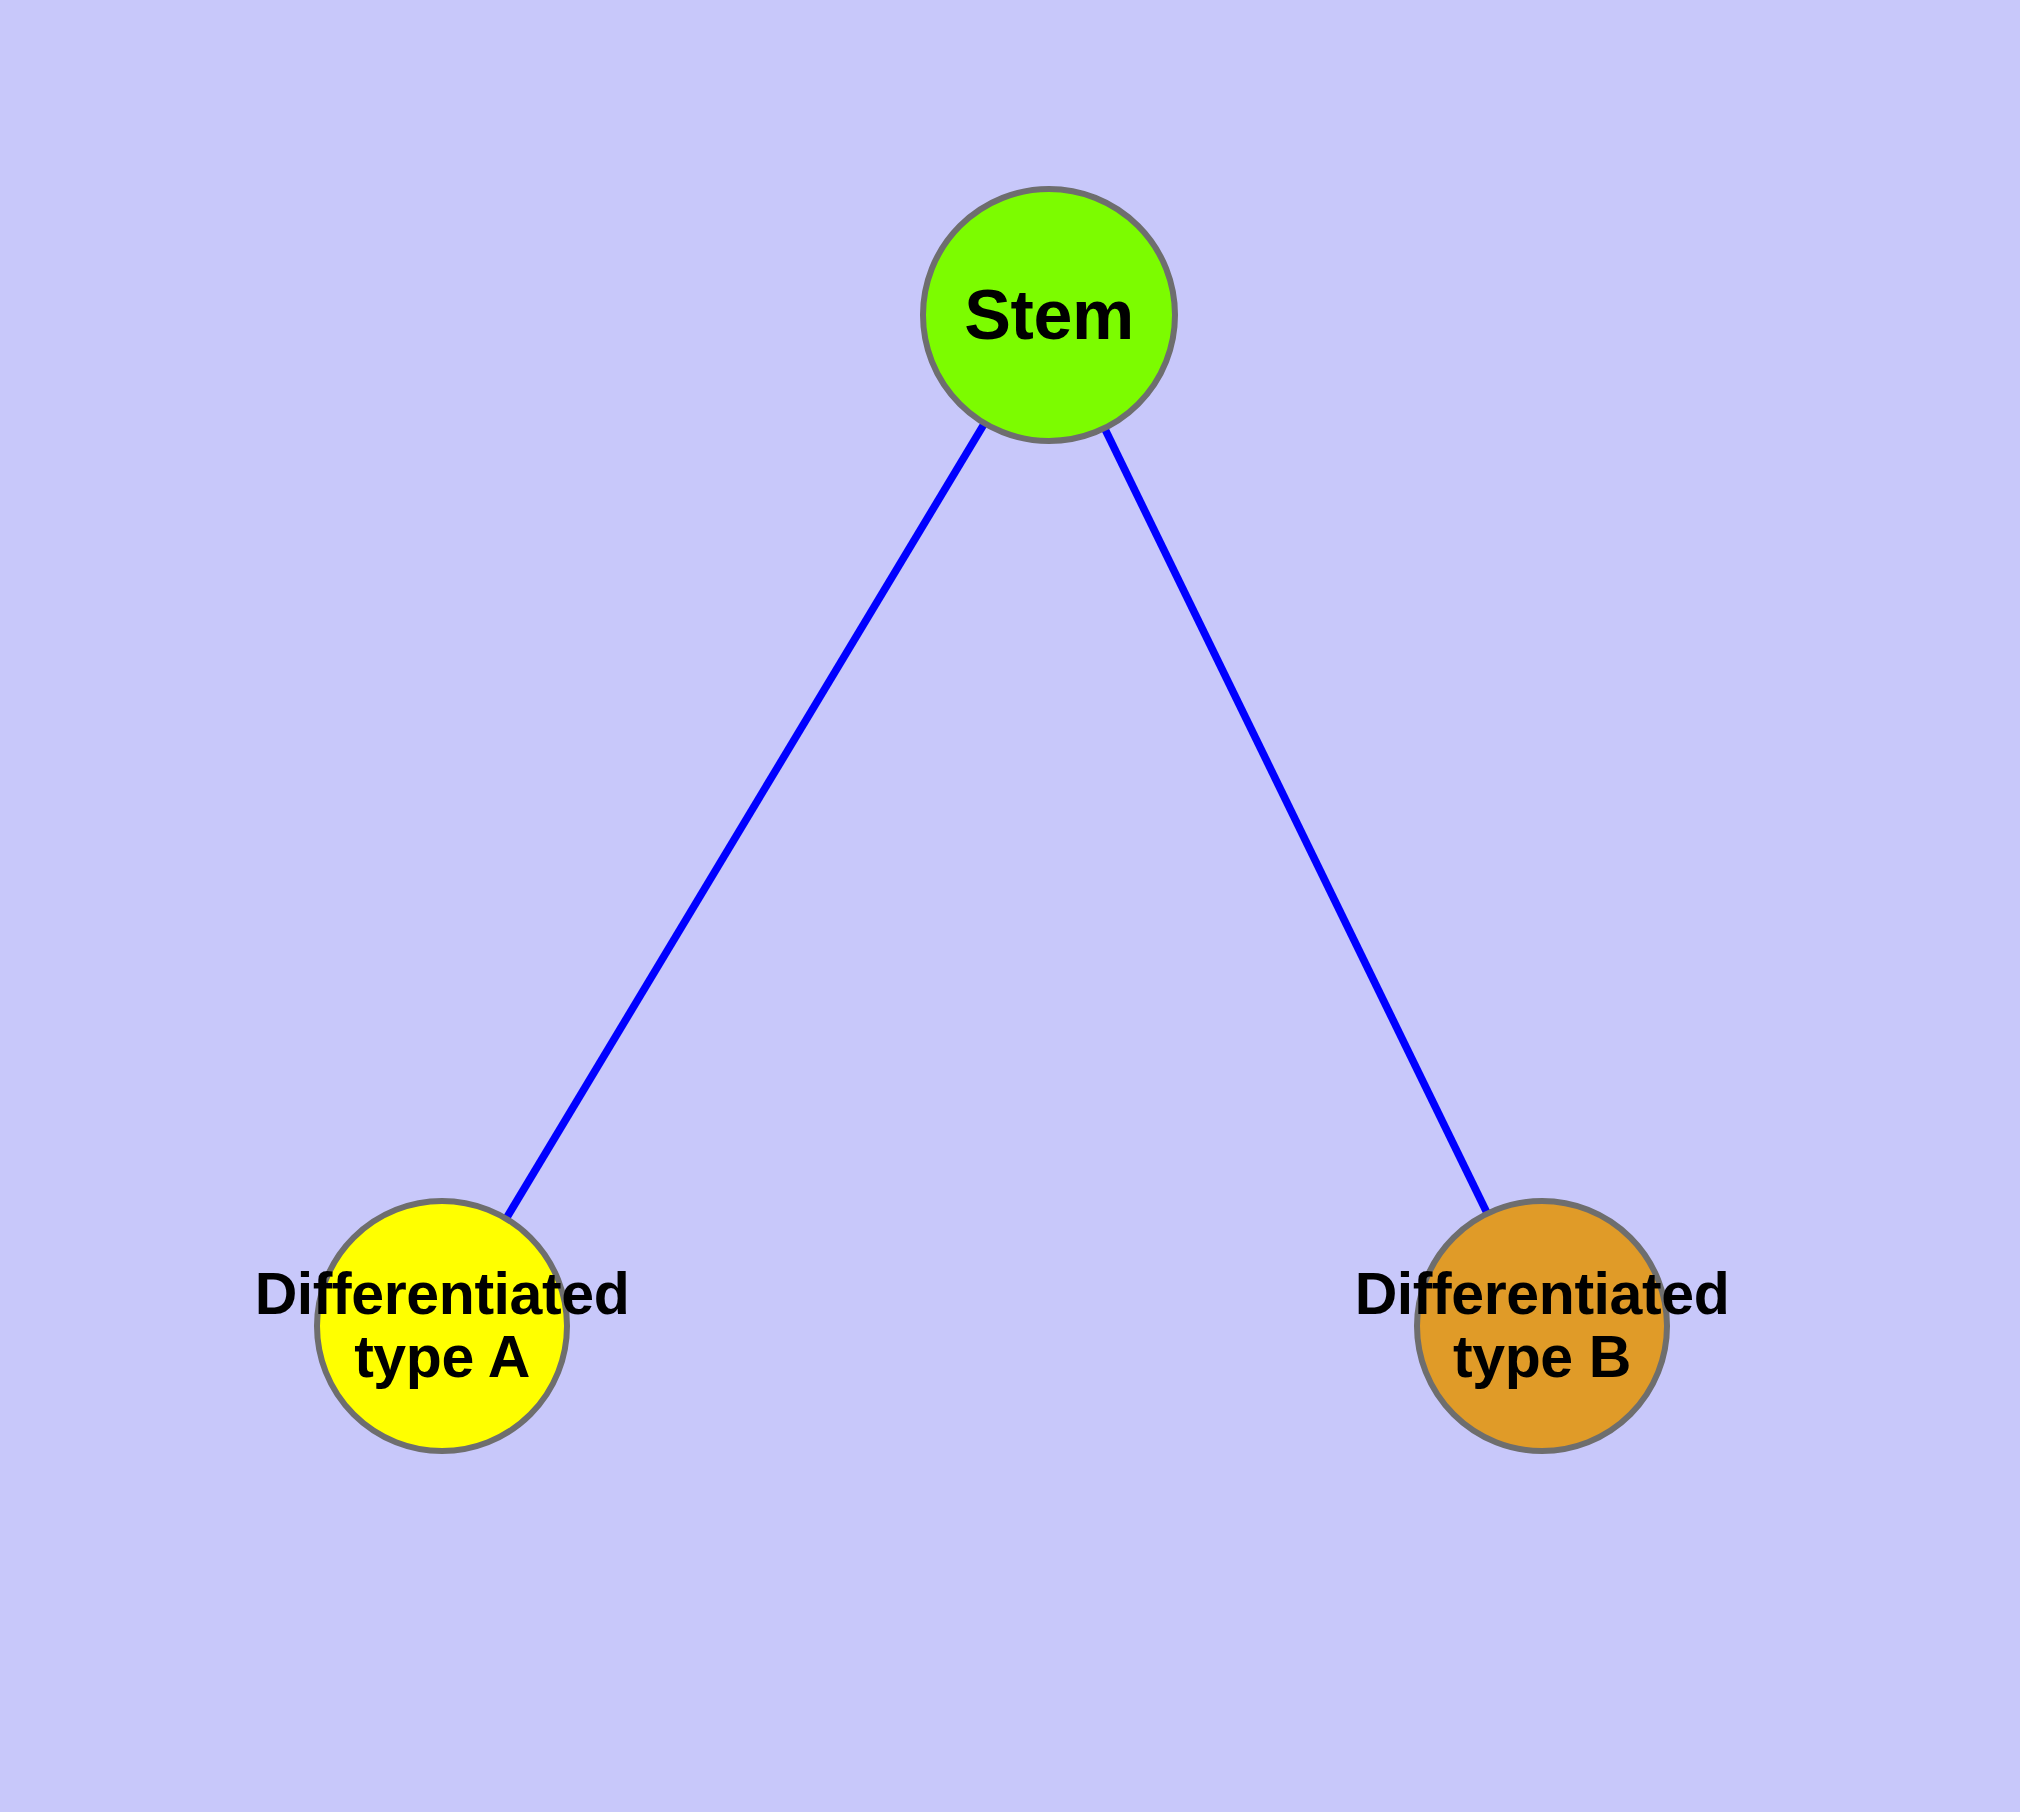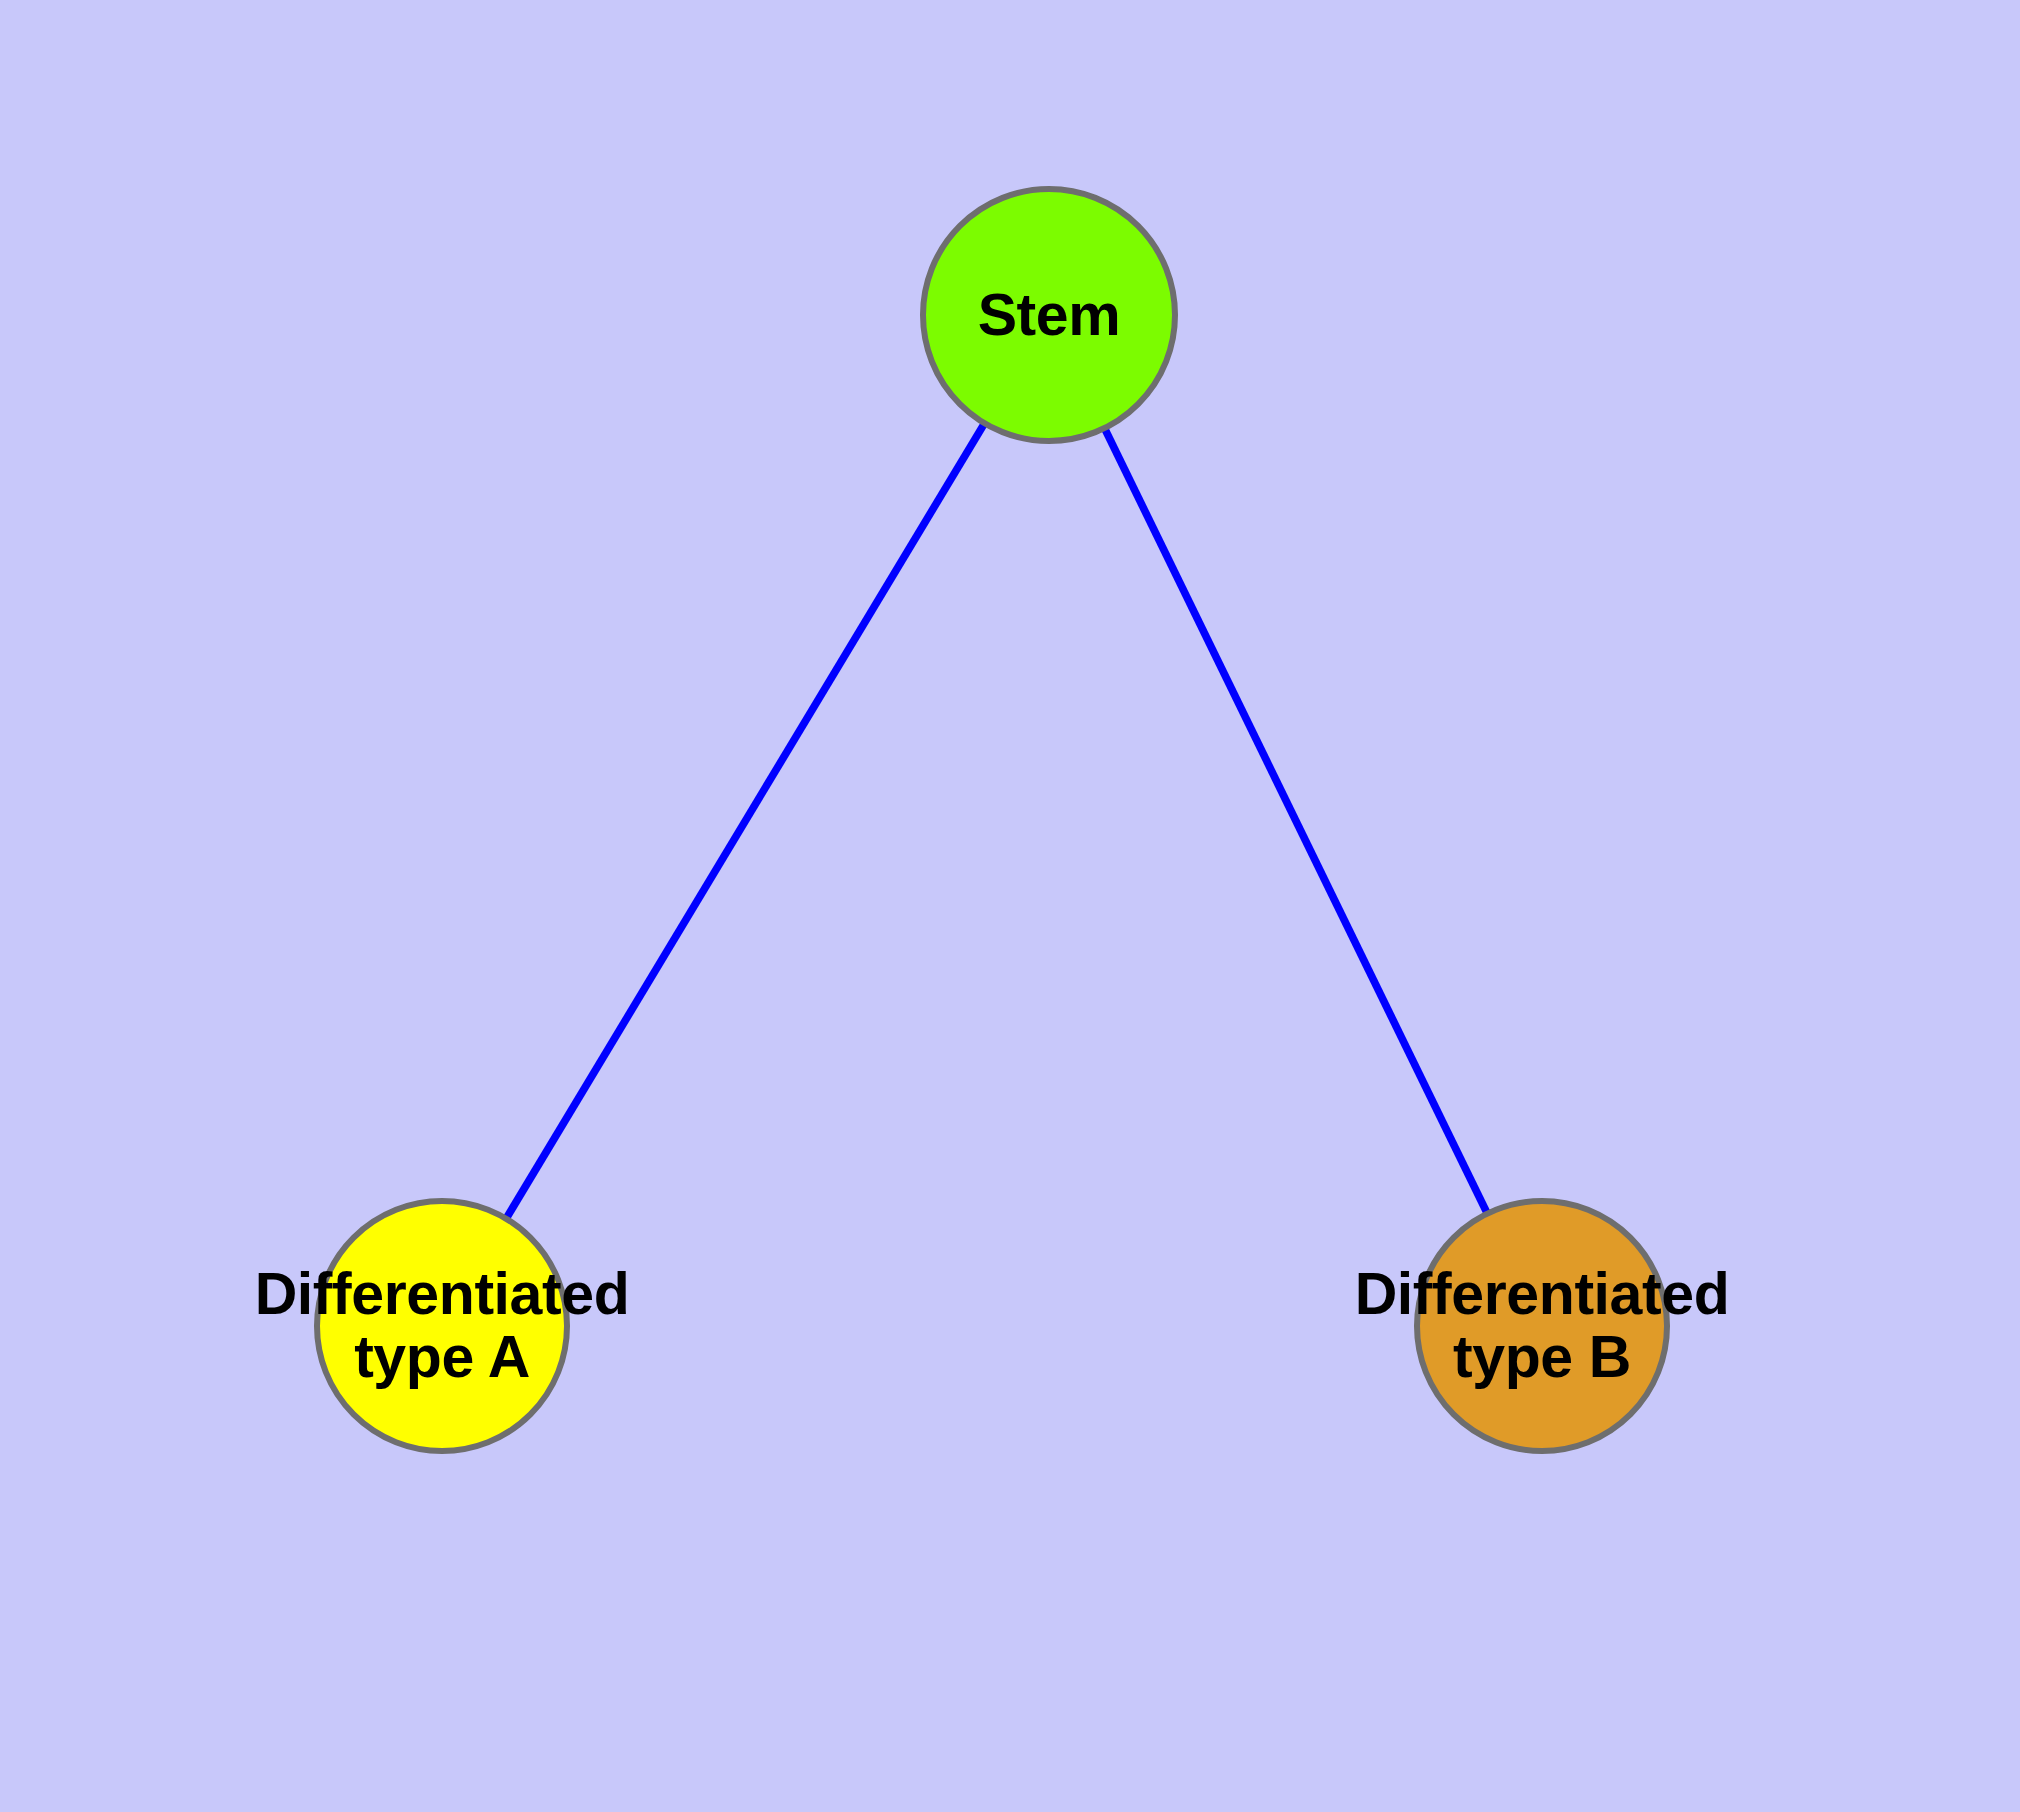--- a/index.html
+++ b/index.html
@@ -62,21 +62,21 @@
 <div id="canvas" style="width: 2021px; height: 1812px; background: rgb(200, 200, 250);">
   <div id="graph-surface">
 
     <svg id="edge-layer" viewBox="0 0 2384 2138" width="2021" height="1812" xmlns="http://www.w3.org/2000/svg" aria-hidden="true">
         <line x1="1238" y1="372" x2="521" y2="1564" stroke="#0000FF" stroke-width="9" stroke-linecap="butt"></line>
         <line x1="1238" y1="372" x2="1819" y2="1564" stroke="#0000FF" stroke-width="9" stroke-linecap="butt"></line>
       </svg>
 
     <div id="node-layer">
         <div class="node" style="left: 920px; top: 186px; width: 258px; height: 258px; background: rgb(124, 252, 0); border: 6px solid rgb(110, 110, 110);"></div>
-        <div class="node-label" style="left: 1049px; top: 315px; font-size: 59px; color: rgb(0, 0, 0);">Stem</div>
+        <div class="node-label" style="left: 1049px; top: 315px; font-size: 70px; color: rgb(0, 0, 0);">Stem</div>
         <div class="node" style="left: 314px; top: 1198px; width: 256px; height: 256px; background: rgb(255, 255, 0); border: 6px solid rgb(110, 110, 110);"></div>
         <div class="node-label" style="left: 442px; top: 1326px; font-size: 59px; color: rgb(0, 0, 0);">Differentiated
 type A</div>
         <div class="node" style="left: 1414px; top: 1198px; width: 256px; height: 256px; background: rgb(224, 155, 40); border: 6px solid rgb(110, 110, 110);"></div>
         <div class="node-label" style="left: 1542px; top: 1326px; font-size: 59px; color: rgb(0, 0, 0);">Differentiated
 type B</div>
       </div>
 
   </div>
 </div>

